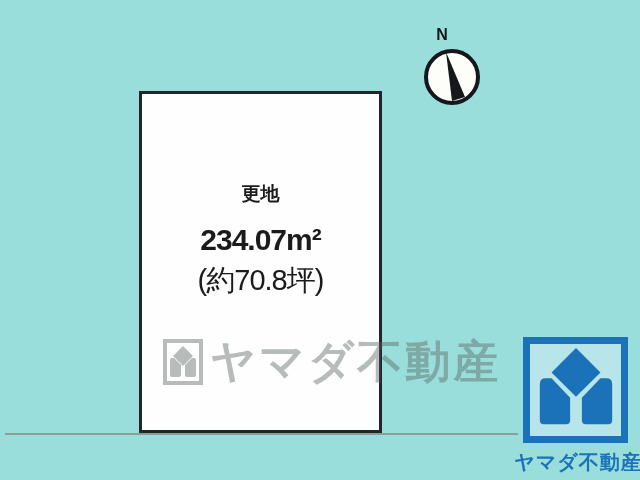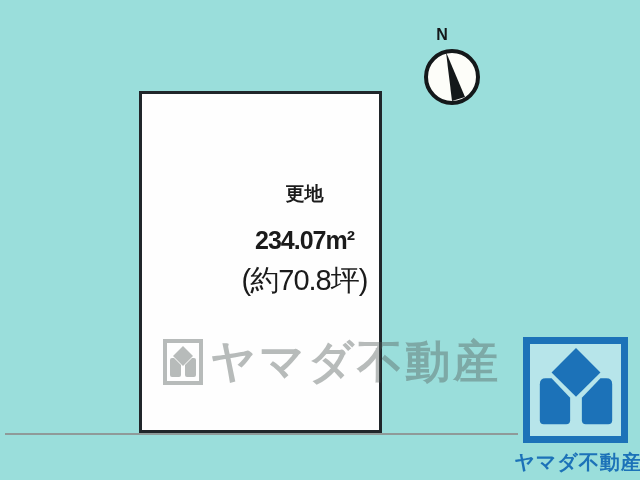--- a/index.html
+++ b/index.html
@@ -36,30 +36,29 @@
     background: #fefefe;
     border: 3px solid #20262a;
   }
   .plot-labels {
     position: absolute;
     left: 139px;
     top: 183px;
     width: 243px;
     text-align: center;
     color: #1b1b1b;
-    padding-left: 44px;
   }
   .plot-status {
     font-size: 19px;
     font-weight: bold;
     line-height: 22px;
     margin-bottom: 16px;
   }
   .plot-area {
-    font-size: 25px;
+    font-size: 30px;
     font-weight: bold;
     line-height: 38px;
     letter-spacing: -1px;
     margin-bottom: 5px;
   }
   .plot-tsubo {
     font-size: 29px;
     font-weight: normal;
     line-height: 32px;
     letter-spacing: -1px;

